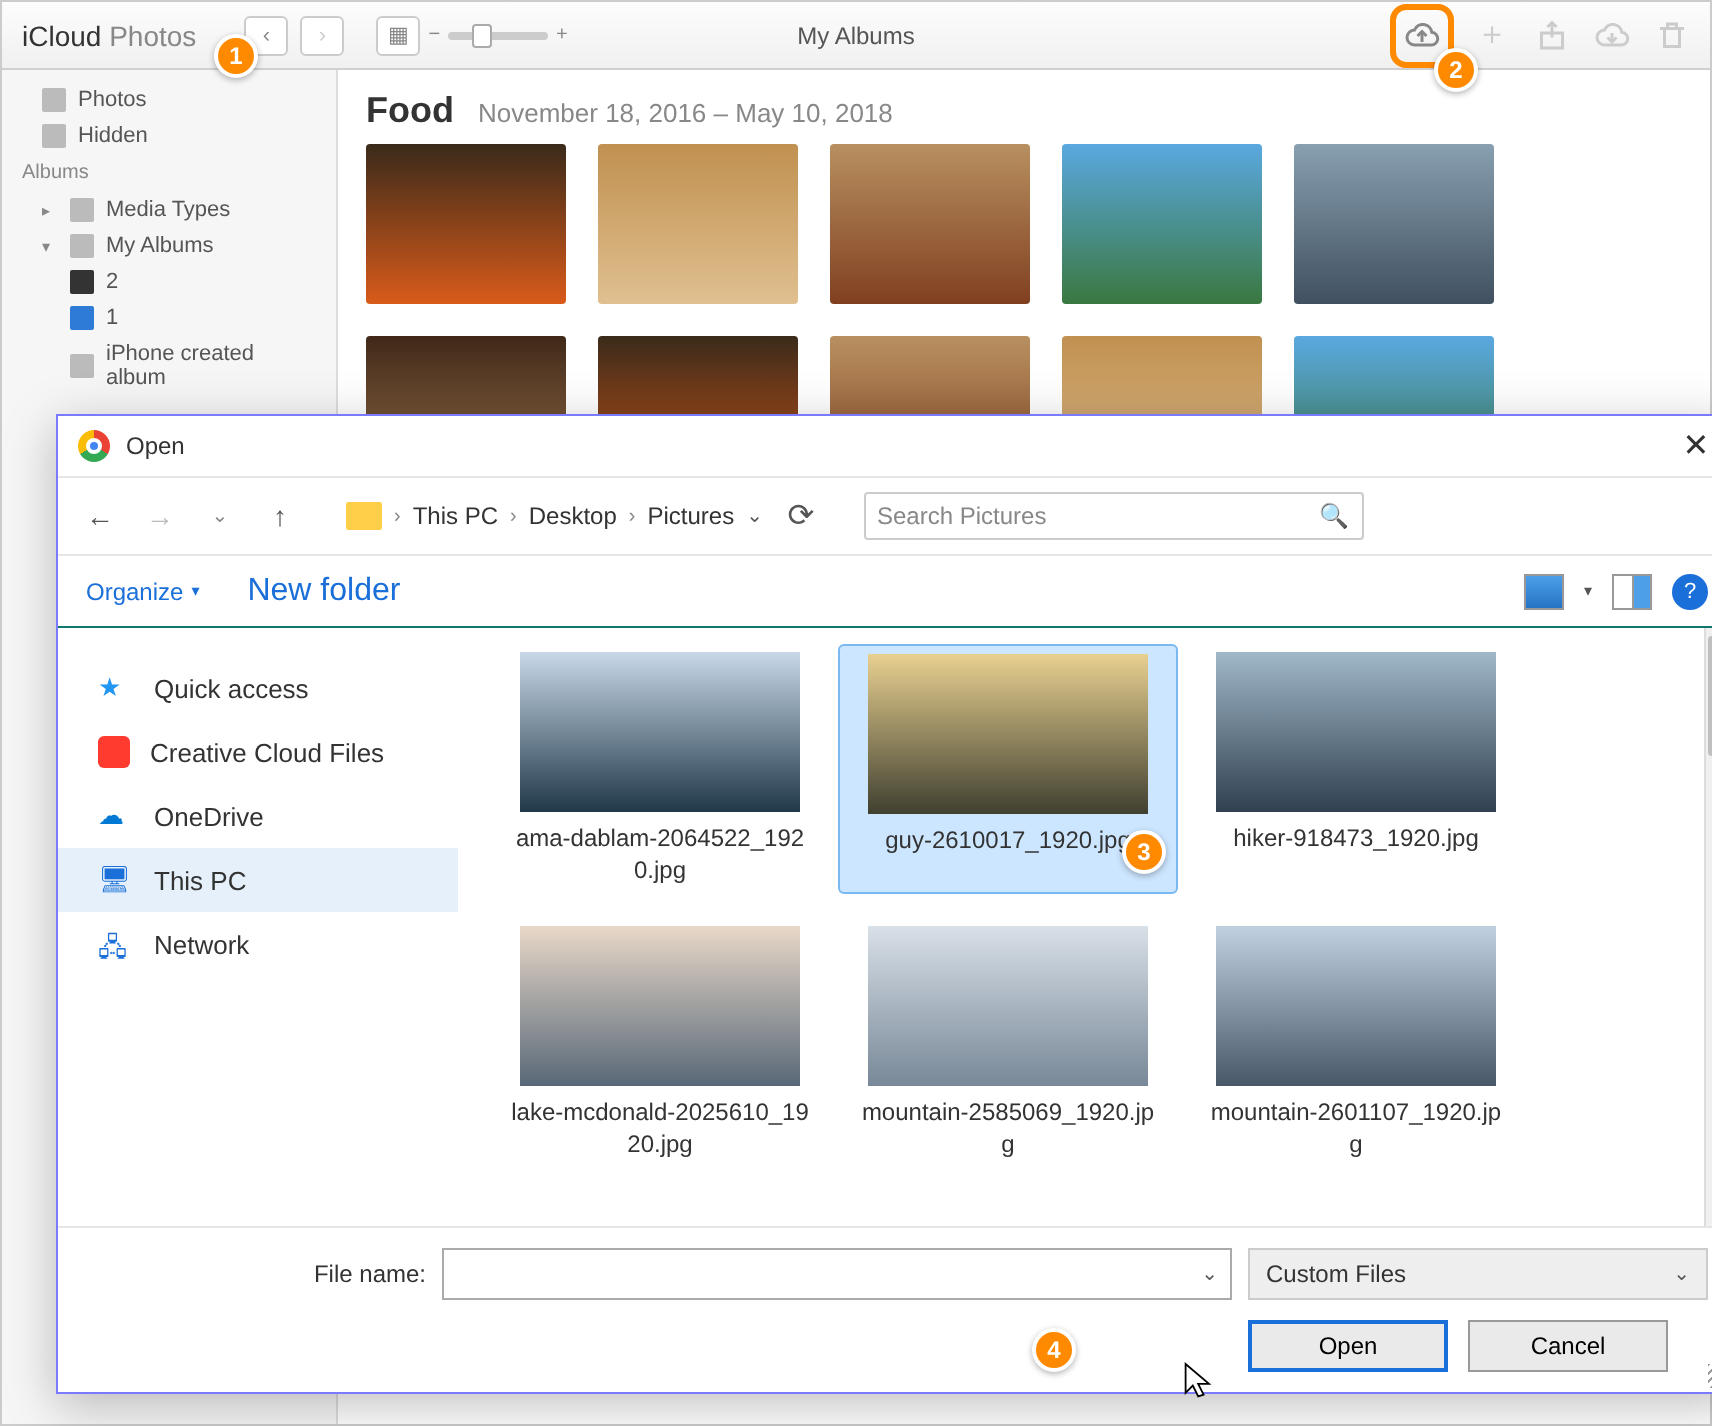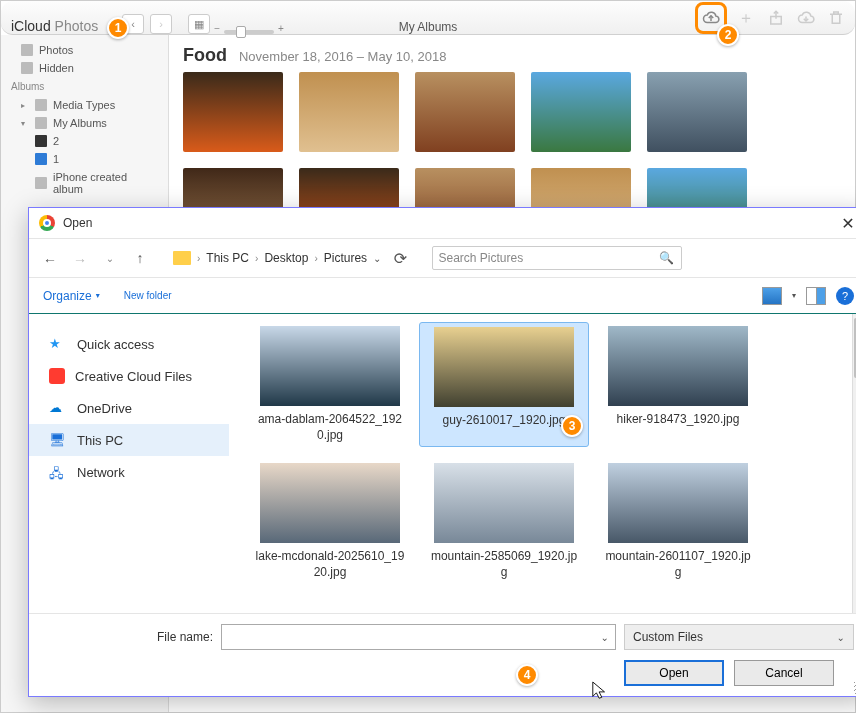--- a/index.html
+++ b/index.html
@@ -1,20 +1,20 @@
 <!DOCTYPE html>
 <html><head>
 <meta charset="utf-8">
 <style>
 * { box-sizing: border-box; margin: 0; padding: 0; font-family: -apple-system, "Segoe UI", Arial, sans-serif; }
 body { width: 856px; height: 713px; background: #f5f5f5; position: relative; overflow: hidden; }
 
 
 .app { position: absolute; top: 0; left: 0; right: 0; bottom: 0; background: #fff; border: 1px solid #ccc; }
-.app-toolbar { height: 34px; background: linear-gradient(#fdfdfd, #f0f0f0); border-bottom: 1px solid #d0d0d0; display: flex; align-items: flex-end; padding: 0 10px; position: relative; border-radius: 12px; }
+.app-toolbar { height: 34px; background: linear-gradient(#fdfdfd, #f0f0f0); border-bottom: 1px solid #d0d0d0; display: flex; align-items: center; padding: 0 10px; position: relative; }
 .app-title { font-size: 14px; color: #333; }
 .app-title b { font-weight: 500; }
 .app-title .light { color: #888; }
 .tb-btn { width: 22px; height: 20px; border: 1px solid #ccc; border-radius: 3px; background: #fff; margin-left: 6px; display: flex; align-items: center; justify-content: center; color: #888; font-size: 11px; }
 .tb-center { position: absolute; left: 50%; transform: translateX(-50%); font-size: 12px; color: #555; }
 .tb-right { position: absolute; right: 8px; display: flex; gap: 8px; align-items: center; }
 .tb-icon { width: 22px; height: 22px; display: flex; align-items: center; justify-content: center; color: #aaa; }
 .tb-icon svg { width: 18px; height: 18px; }
 .upload-highlight { border: 3px solid #ff8a00; border-radius: 8px; padding: 2px; }
 .slider-track { width: 50px; height: 4px; background: #ccc; border-radius: 2px; margin: 0 4px; position: relative; }
@@ -51,21 +51,21 @@
 .breadcrumb { display:flex; align-items:center; gap:6px; font-size:12px; color:#333; }
 .bc-sep { color:#888; font-size:10px; }
 .bc-folder-ico { width:18px; height:14px; background:#ffcf4a; border-radius:1px; }
 .nav-drop { margin-left:-2px; color:#555; font-size:10px; }
 .nav-refresh { width:22px; height:22px; display:flex; align-items:center; justify-content:center; color:#555; }
 .search-box { flex:1; max-width:250px; margin-left:12px; height:24px; border:1px solid #ccc; border-radius:2px; display:flex; align-items:center; padding:0 6px; font-size:12px; color:#888; }
 .search-box .mag { margin-left:auto; color:#555; }
 
 .dlg-toolbar { height: 36px; display:flex; align-items:center; padding:0 14px; gap:24px; border-bottom:1px solid #0f766e; }
 .dlg-toolbar .org { color:#1a6fd8; font-size:12px; display:flex; align-items:center; gap:4px; }
-.dlg-toolbar .nf { color:#1a6fd8; font-size:10px; }
+.dlg-toolbar .nf { color:#1a6fd8; font-size:16px; }
 .dlg-toolbar .right { margin-left:auto; display:flex; align-items:center; gap:10px; }
 .view-ico { width:20px; height:18px; border:1px solid #999; background:linear-gradient(#4da0e8,#2574c4); }
 .view-caret { font-size:8px; color:#555; }
 .preview-ico { width:20px; height:18px; border:1px solid #999; display:flex; }
 .preview-ico div { flex:1; border-right:1px solid #999; }
 .preview-ico div:last-child { border:none; background:#4da0e8; }
 .help-ico { width:18px; height:18px; border-radius:50%; background:#1a6fd8; color:#fff; font-size:11px; display:flex; align-items:center; justify-content:center; }
 
 .dlg-body { flex:1; display:flex; overflow:hidden; }
 .dlg-sidebar { width: 200px; padding:14px 0; }

